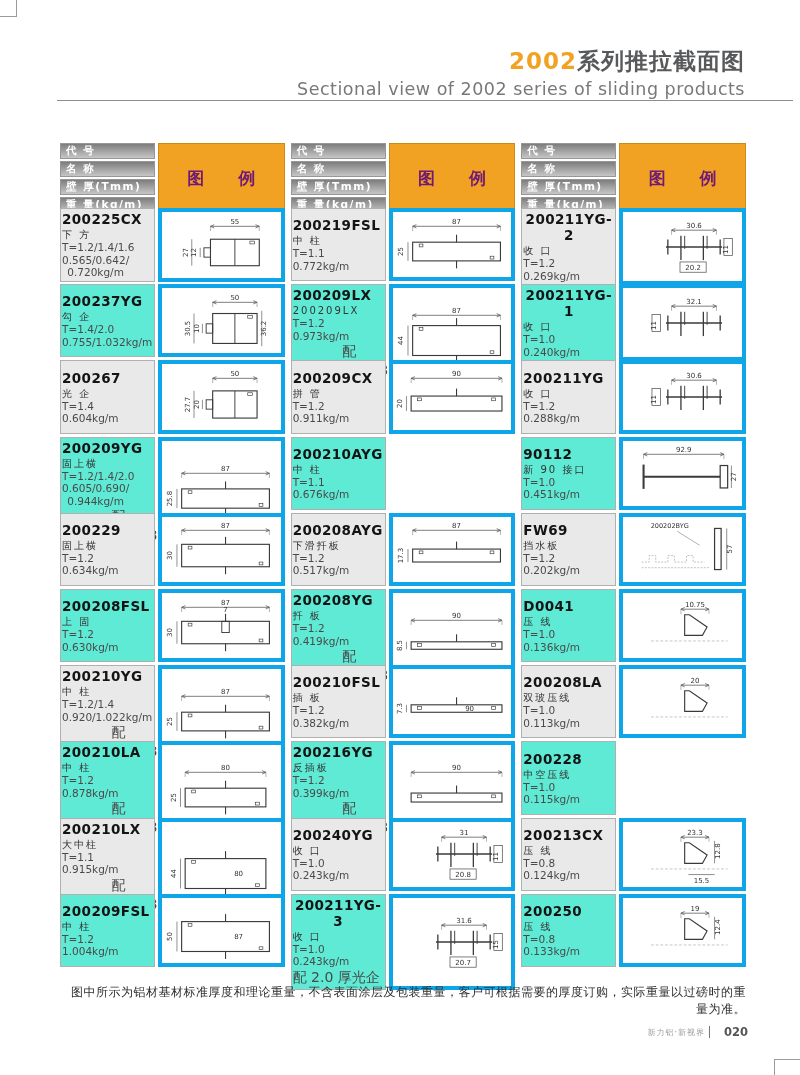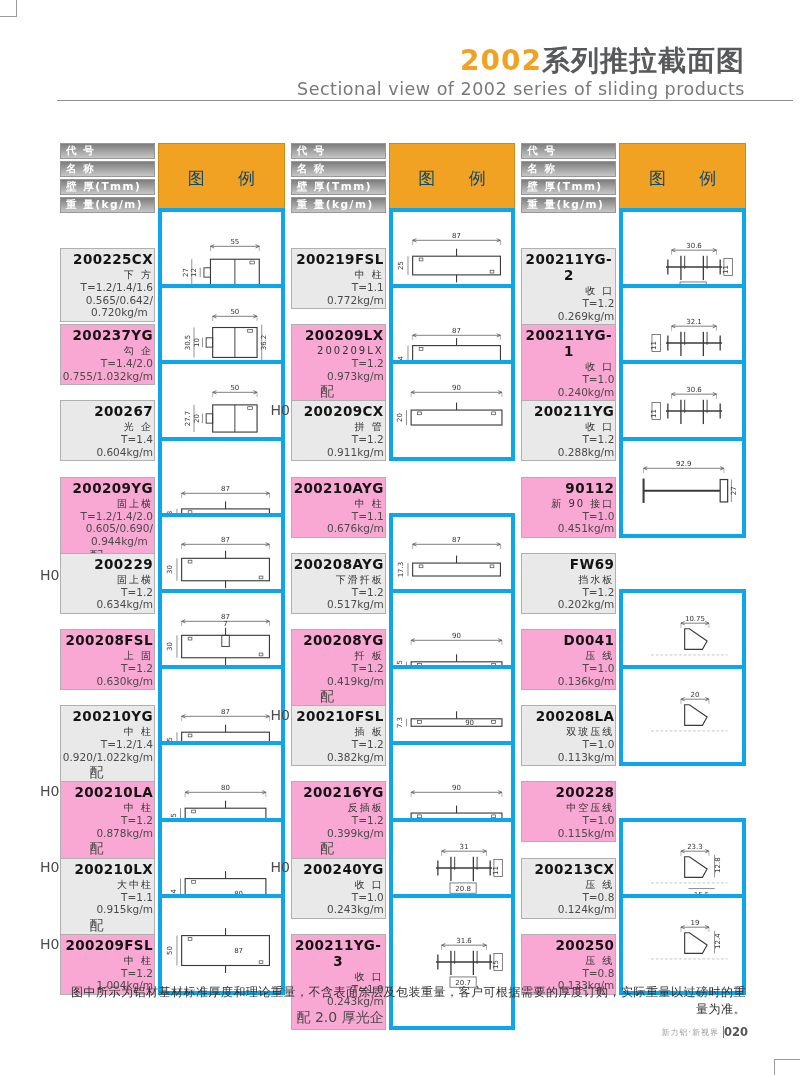--- a/index.html
+++ b/index.html
@@ -5,48 +5,48 @@
   html,body{margin:0;padding:0;background:#fff;}
   body{width:800px;height:1075px;position:relative;font-family:"DejaVu Sans","Liberation Sans",sans-serif;overflow:hidden;}
   .page{position:absolute;inset:0;background:#ffffff;}
 
   
   .crop-tl{position:absolute;left:-10px;top:-11px;width:25px;height:26px;border:1px solid #9a9a9a;}
   .crop-br{position:absolute;right:-14px;bottom:-12px;width:38px;height:26px;border:1px solid #9a9a9a;}
 
   
   .hdr{position:absolute;top:46px;right:55px;text-align:right;}
-  .title{font-size:28px;font-weight:bold;color:#58595B;letter-spacing:1px;line-height:30px;}
+  .title{font-size:23px;font-weight:bold;color:#58595B;letter-spacing:1px;line-height:30px;}
   .title .accent{color:#F2A223;}
   .subtitle{font-size:17.5px;color:#77787a;margin-top:3px;letter-spacing:0.5px;}
   .hrule{position:absolute;left:57px;right:7px;top:100px;height:1px;background:#8e8e8e;}
 
   
   #table{position:absolute;left:60px;top:143px;width:686px;display:grid;grid-template-columns:repeat(3,1fr);column-gap:6px;}
   .colgroup{display:flex;flex-direction:column;height:824px;}
   .colhead{display:grid;grid-template-columns:95px 1fr;column-gap:3px;height:62px;flex:0 0 62px;}
   .hbars{display:flex;flex-direction:column;gap:2px;}
   .hbar{flex:1;background:linear-gradient(180deg,#7D7D7D 0%,#A6A6A6 55%,#C6C6C6 100%);border:1px solid #979797;color:#fff;font-size:10.5px;font-weight:bold;letter-spacing:1.5px;display:flex;align-items:center;padding-left:5px;box-sizing:border-box;}
-  .legend{background:#F2A223;border:1px solid #cc8a16;display:flex;align-items:center;justify-content:center;font-size:17px;font-weight:normal;color:#0c4a6e;letter-spacing:14px;text-indent:14px;}
+  .legend{background:#F2A223;border:1px solid #cc8a16;display:flex;align-items:center;justify-content:center;font-size:17px;font-weight:bold;color:#701a75;letter-spacing:14px;text-indent:14px;}
 
   .row{flex:1 1 0;display:grid;grid-template-columns:95px 1fr;column-gap:3px;margin-top:3px;min-height:62px;}
-  .cell-label{border:1px solid #b0b0b0;box-sizing:border-box;display:flex;flex-direction:column;align-items:flex-end;justify-content:center;text-align:center;padding:2px 1px;margin-top:40px;}
+  .cell-label{border:1px solid #b0b0b0;box-sizing:border-box;display:flex;flex-direction:column;align-items:flex-start;justify-content:center;text-align:center;padding:2px 1px;}
   .row.gray .cell-label{background:#E9E9E9;}
-  .row.cream .cell-label{background:#f9a8d4;}
+  .row.cream .cell-label{background:#5eead4;}
   .cell-diagram{border:4px solid #0ea5e9;box-sizing:border-box;background:#fff;display:flex;align-items:center;justify-content:center;overflow:hidden;}
   .code{font-size:13.5px;font-weight:bold;color:#141414;letter-spacing:0.4px;line-height:16px;}
   .pname{font-size:10px;color:#333;letter-spacing:2px;line-height:13px;margin-top:1px;}
   .spec{font-size:10.5px;color:#4a4a4a;line-height:12.5px;white-space:pre-line;}
   .pnote{font-size:14px;color:#4a4a4a;line-height:19px;}
 
   
   .footnote{position:absolute;left:60px;width:686px;top:984px;text-align:right;font-size:12px;color:#2f2f2f;letter-spacing:0.5px;}
   .pageno{position:absolute;right:52px;top:1026px;display:flex;align-items:center;text-align:right;}
   .brand{font-size:8px;color:#9b9b9b;letter-spacing:1px;}
-  .pnum{font-size:11.5px;font-weight:bold;color:#555;border-left:1px solid #777;padding-left:0;margin-left:4px;line-height:12px;}
+  .pnum{font-size:11.5px;font-weight:bold;color:#555;border-left:1px solid #777;padding-left:14px;margin-left:4px;line-height:12px;}
 </style>
 </head>
 <body>
 
 <div class="page">
   <div class="crop-tl"></div>
   <div class="crop-br"></div>
 
   <div class="hdr">
     <div class="title"><span class="accent">2002</span><span>系列推拉截面图</span></div>
@@ -719,20 +719,31 @@
             </svg>
           </div>
         </div>
         <div class="row gray">
           <div class="cell-label">
             <div class="code">FW69</div>
             <div class="pname">挡水板</div>
             <div class="spec">T=1.2</div>
             <div class="spec">0.202kg/m</div>
           </div>
+          <div class="cell-diagram">
+            <svg width="127" height="72" viewBox="0 0 127 72">
+              <text x="50" y="14" font-size="7" fill="#333" text-anchor="middle" font-family="DejaVu Sans, sans-serif">200202BYG</text>
+              <line x1="58" y1="17" x2="82" y2="32" stroke="#888" stroke-width="0.7"></line>
+              <path d="M20,50 h8 v-7 h7 v7 h13 v-7 h7 v7 h13 v-7 h7 v7 h12" fill="none" stroke="#bdbdbd" stroke-width="1" stroke-dasharray="2,1.5"></path>
+              <line x1="20" y1="56" x2="92" y2="56" stroke="#bdbdbd" stroke-width="1" stroke-dasharray="2,1.5"></line>
+              <rect x="98" y="14" width="7" height="44" fill="#fff" stroke="#3a3a3a" stroke-width="1.3"></rect>
+              <line x1="111" y1="14" x2="111" y2="58" stroke="#555" stroke-width="0.7"></line>
+              <text x="117" y="36" font-size="7.5" fill="#333" text-anchor="middle" font-family="DejaVu Sans, sans-serif" transform="rotate(-90 117 36)">57</text>
+            </svg>
+          </div>
         </div>
         <div class="row cream">
           <div class="cell-label">
             <div class="code">D0041</div>
             <div class="pname">压 线</div>
             <div class="spec">T=1.0</div>
             <div class="spec">0.136kg/m</div>
           </div>
           <div class="cell-diagram">
             <svg width="127" height="72" viewBox="0 0 127 72">

